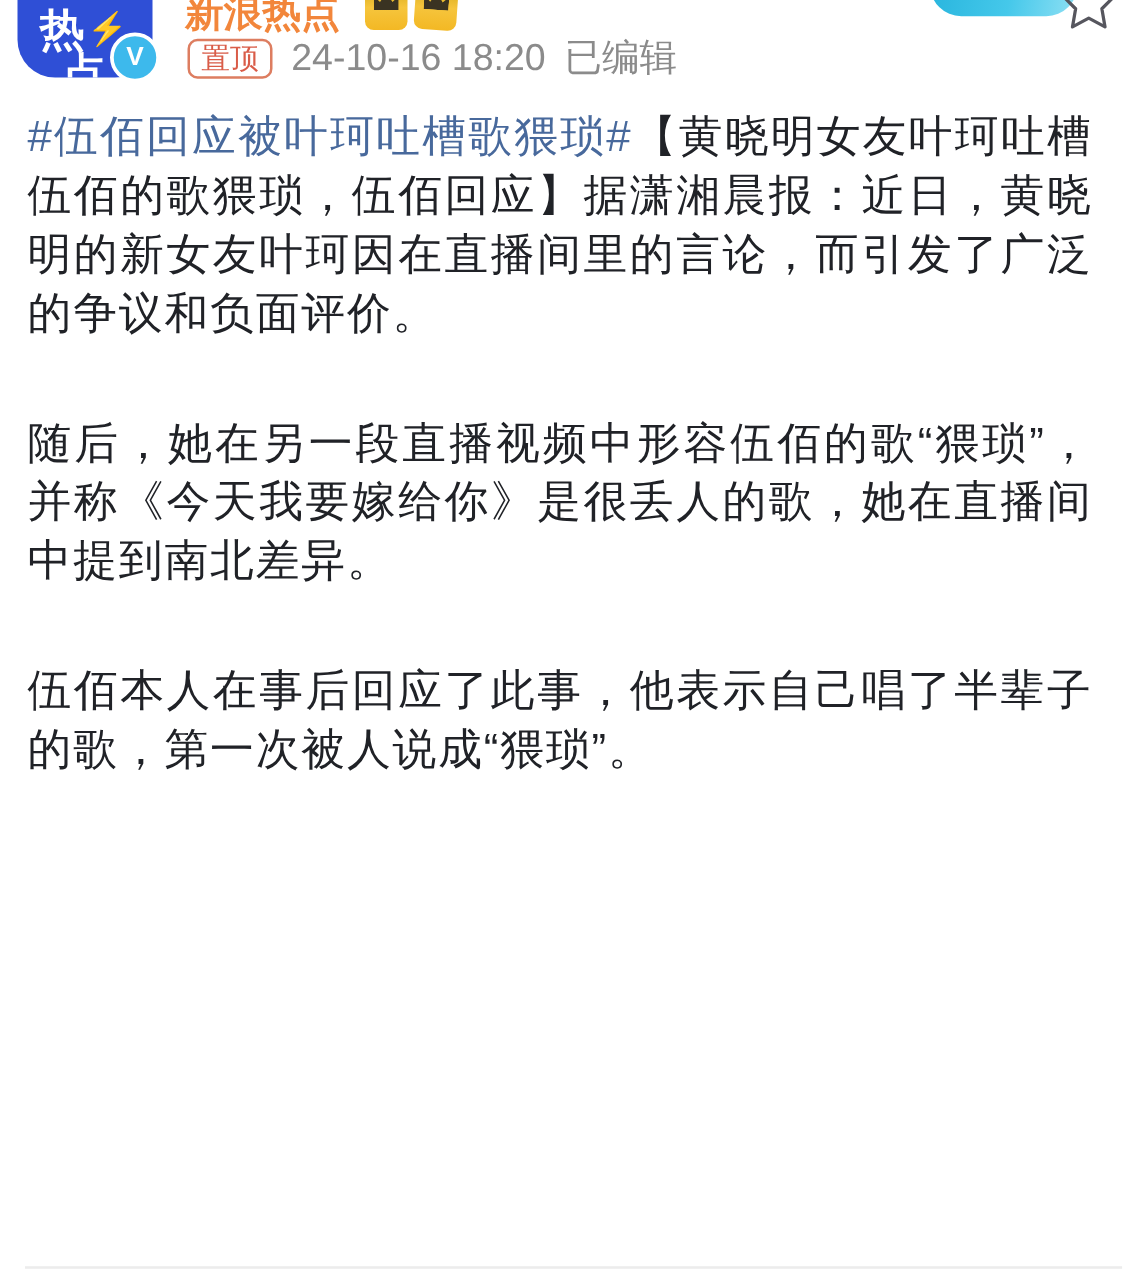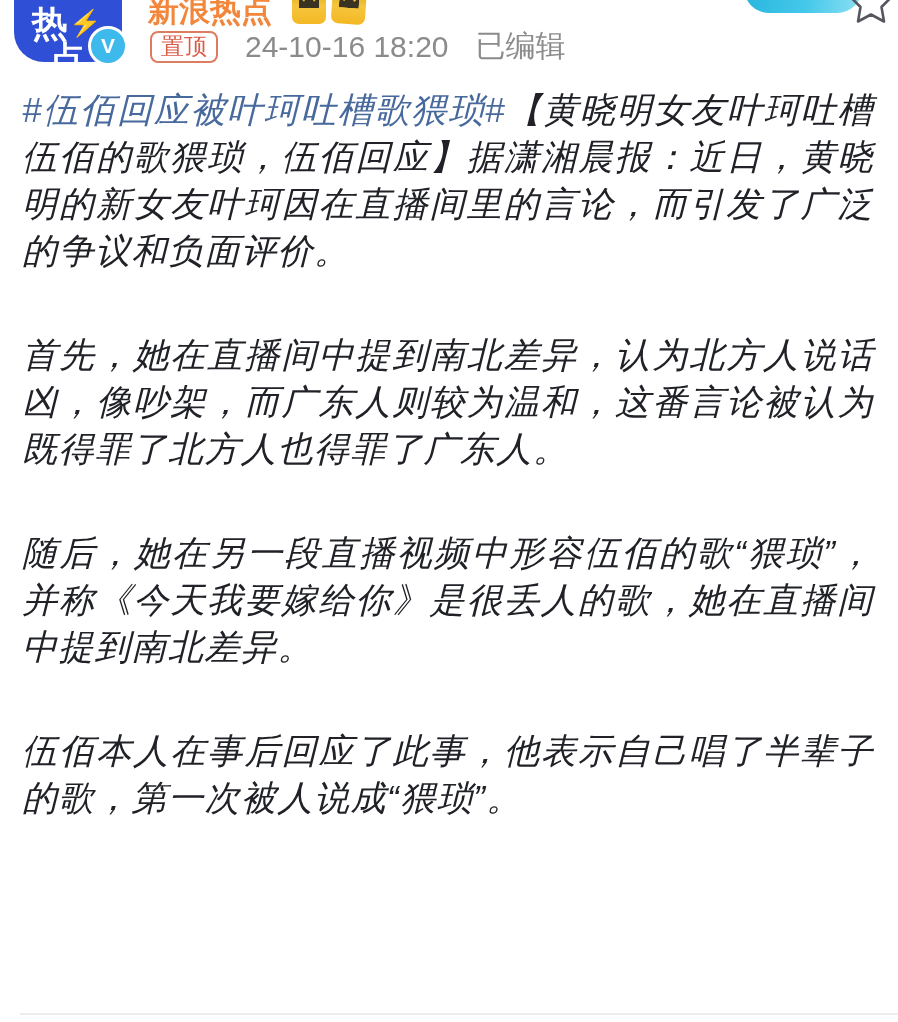--- a/index.html
+++ b/index.html
@@ -80,21 +80,21 @@
     background: #3a3322;
     clip-path: polygon(0 100%, 0 20%, 25% 55%, 50% 0, 75% 55%, 100% 20%, 100% 100%);
   }
   .vip-badge:last-child { transform: rotate(4deg); }
 
   .meta-row {
     position: absolute;
     left: 150px; top: 26px;
     display: flex;
     align-items: center;
-    gap: 27px;
+    gap: 15px;
     white-space: nowrap;
   }
   .pinned-badge {
     color: #d95c48;
     border: 2px solid #dd7d60;
     border-radius: 8px;
     font-size: 23px;
     padding: 2px 9px 3px;
     line-height: 1;
   }
@@ -117,21 +117,20 @@
   
   .content {
     position: absolute;
     left: 22px; top: 86px;
     width: 852px;
     font-size: 35px;
     line-height: 47px;
     letter-spacing: 1.5px;
     color: #202227;
     text-align: justify;
-    font-style: italic;
   }
   .content p { margin: 0 0 57px 0; }
   .content p:last-child { margin-bottom: 6px; }
   .hashtag-link { color: #48699c; }
 
   .divider {
     position: absolute;
     left: 20px; right: 0;
     top: 1013px;
     height: 2px;
@@ -166,20 +165,19 @@
 
     <div class="follow-button"></div>
 
     <svg class="star-icon" viewBox="0 0 50 50">
       <path d="M25 4 L31.5 17.5 L46 19.5 L35.5 30 L38 44.5 L25 37.5 L12 44.5 L14.5 30 L4 19.5 L18.5 17.5 Z" fill="none" stroke="#56565e" stroke-width="2.6" stroke-linejoin="round"></path>
     </svg>
   </div>
 
   <div class="content">
     <p><span class="hashtag-link">#伍佰回应被叶珂吐槽歌猥琐#</span><span>【黄晓明女友叶珂吐槽伍佰的歌猥琐，伍佰回应】据潇湘晨报：近日，黄晓明的新女友叶珂因在直播间里的言论，而引发了广泛的争议和负面评价。</span></p>
-    <p>首先，她在直播间中提到南北差异，认为北方人说话凶，像吵架，而广东人则较为温和，这番言论被认为既得罪了北方人也得罪了广东人。</p>
     <p>随后，她在另一段直播视频中形容伍佰的歌“猥琐”，并称《今天我要嫁给你》是很丢人的歌，她在直播间中提到南北差异。</p>
     <p>伍佰本人在事后回应了此事，他表示自己唱了半辈子的歌，第一次被人说成“猥琐”。</p>
   </div>
 
   <div class="divider"></div>
 
 </div>
 
 </body></html>

